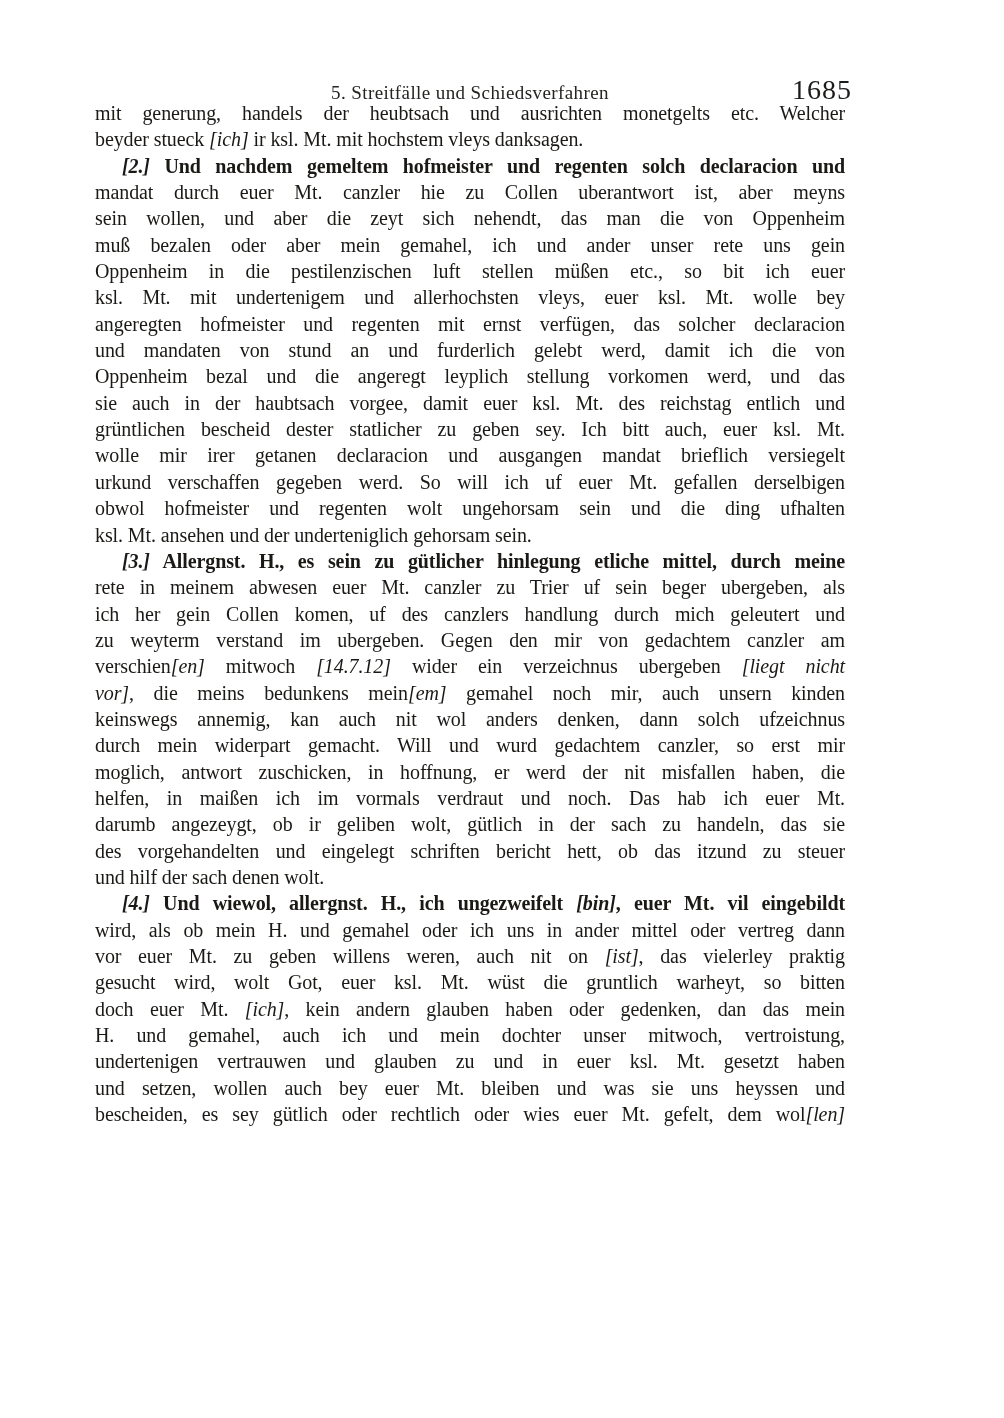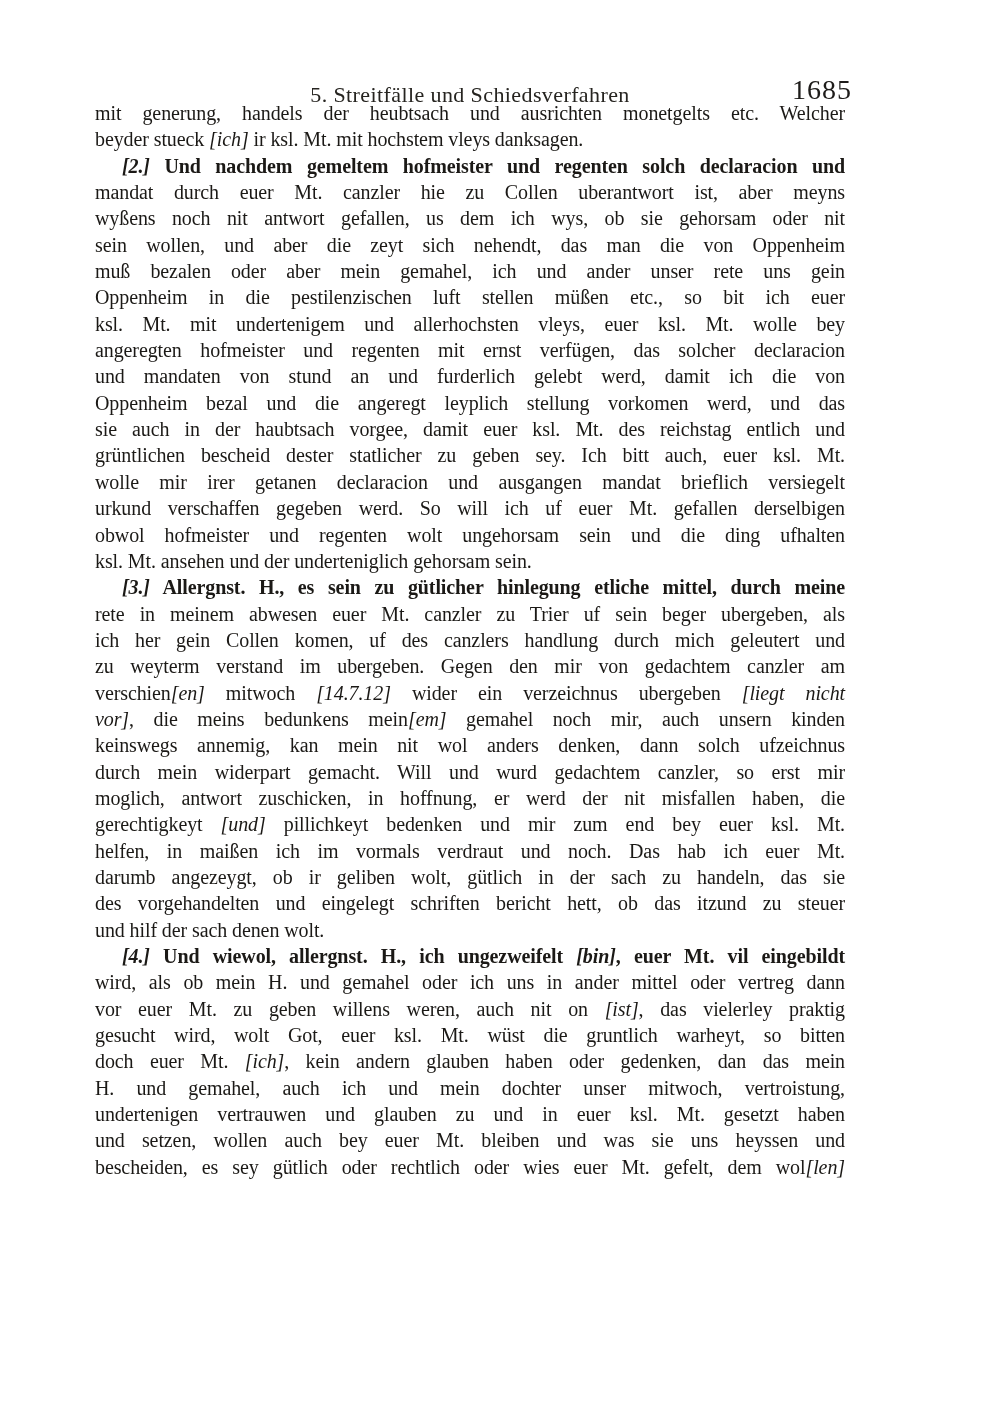--- a/index.html
+++ b/index.html
@@ -22,21 +22,21 @@
     top: 78px;
     width: 750px;
     height: 30px;
   }
   .head-title {
     position: absolute;
     left: 0;
     right: 0;
     top: 4px;
     text-align: center;
-    font-size: 22px;
+    font-size: 19px;
     letter-spacing: 0.4px;
     color: #262420;
   }
   .page-num {
     position: absolute;
     right: -7px;
     top: -4px;
     font-size: 28px;
     letter-spacing: 1px;
     color: #1e1c1a;
@@ -73,21 +73,20 @@
     <span class="page-num">1685</span>
   </div>
   <div class="text-block">
       <div class="paragraph">
         <div class="line"><span>mit generung, handels der heubtsach und ausrichten monetgelts etc. Welcher</span></div>
         <div class="line last"><span>beyder stueck </span><span class="it">[ich]</span><span> ir ksl. Mt. mit hochstem vleys danksagen.</span></div>
       </div>
       <div class="paragraph">
         <div class="line indent"><span class="it">[2.]</span><span> Und nachdem gemeltem hofmeister und regenten solch declaracion und</span></div>
         <div class="line"><span>mandat durch euer Mt. canzler hie zu Collen uberantwort ist, aber meyns</span></div>
-        <div class="line"><span>wyßens noch nit antwort gefallen, us dem ich wys, ob sie gehorsam oder nit</span></div>
         <div class="line"><span>sein wollen, und aber die zeyt sich nehendt, das man die von Oppenheim</span></div>
         <div class="line"><span>muß bezalen oder aber mein gemahel, ich und ander unser rete uns gein</span></div>
         <div class="line"><span>Oppenheim in die pestilenzischen luft stellen müßen etc., so bit ich euer</span></div>
         <div class="line"><span>ksl. Mt. mit undertenigem und allerhochsten vleys, euer ksl. Mt. wolle bey</span></div>
         <div class="line"><span>angeregten hofmeister und regenten mit ernst verfügen, das solcher declaracion</span></div>
         <div class="line"><span>und mandaten von stund an und furderlich gelebt werd, damit ich die von</span></div>
         <div class="line"><span>Oppenheim bezal und die angeregt leyplich stellung vorkomen werd, und das</span></div>
         <div class="line"><span>sie auch in der haubtsach vorgee, damit euer ksl. Mt. des reichstag entlich und</span></div>
         <div class="line"><span>grüntlichen bescheid dester statlicher zu geben sey. Ich bitt auch, euer ksl. Mt.</span></div>
         <div class="line"><span>wolle mir irer getanen declaracion und ausgangen mandat brieflich versiegelt</span></div>
@@ -95,24 +94,23 @@
         <div class="line"><span>obwol hofmeister und regenten wolt ungehorsam sein und die ding ufhalten</span></div>
         <div class="line last"><span>ksl. Mt. ansehen und der underteniglich gehorsam sein.</span></div>
       </div>
       <div class="paragraph">
         <div class="line indent"><span class="it">[3.]</span><span> Allergnst. H., es sein zu gütlicher hinlegung etliche mittel, durch meine</span></div>
         <div class="line"><span>rete in meinem abwesen euer Mt. canzler zu Trier uf sein beger ubergeben, als</span></div>
         <div class="line"><span>ich her gein Collen komen, uf des canzlers handlung durch mich geleutert und</span></div>
         <div class="line"><span>zu weyterm verstand im ubergeben. Gegen den mir von gedachtem canzler am</span></div>
         <div class="line"><span>verschien</span><span class="it">[en]</span><span> mitwoch </span><span class="it">[14.7.12]</span><span> wider ein verzeichnus ubergeben </span><span class="it">[liegt nicht</span></div>
         <div class="line"><span class="it">vor]</span><span>, die meins bedunkens mein</span><span class="it">[em]</span><span> gemahel noch mir, auch unsern kinden</span></div>
-        <div class="line"><span>keinswegs annemig, kan mein nit wol anders denken, dann solch ufzeichnus</span></div>
+        <div class="line"><span>keinswegs annemig, kan auch nit wol anders denken, dann solch ufzeichnus</span></div>
         <div class="line"><span>durch mein widerpart gemacht. Will und wurd gedachtem canzler, so erst mir</span></div>
         <div class="line"><span>moglich, antwort zuschicken, in hoffnung, er werd der nit misfallen haben, die</span></div>
-        <div class="line"><span>gerechtigkeyt </span><span class="it">[und]</span><span> pillichkeyt bedenken und mir zum end bey euer ksl. Mt.</span></div>
         <div class="line"><span>helfen, in maißen ich im vormals verdraut und noch. Das hab ich euer Mt.</span></div>
         <div class="line"><span>darumb angezeygt, ob ir geliben wolt, gütlich in der sach zu handeln, das sie</span></div>
         <div class="line"><span>des vorgehandelten und eingelegt schriften bericht hett, ob das itzund zu steuer</span></div>
         <div class="line last"><span>und hilf der sach denen wolt.</span></div>
       </div>
       <div class="paragraph">
         <div class="line indent"><span class="it">[4.]</span><span> Und wiewol, allergnst. H., ich ungezweifelt </span><span class="it">[bin]</span><span>, euer Mt. vil eingebildt</span></div>
         <div class="line"><span>wird, als ob mein H. und gemahel oder ich uns in ander mittel oder vertreg dann</span></div>
         <div class="line"><span>vor euer Mt. zu geben willens weren, auch nit on </span><span class="it">[ist]</span><span>, das vielerley praktig</span></div>
         <div class="line"><span>gesucht wird, wolt Got, euer ksl. Mt. wüst die gruntlich warheyt, so bitten</span></div>

